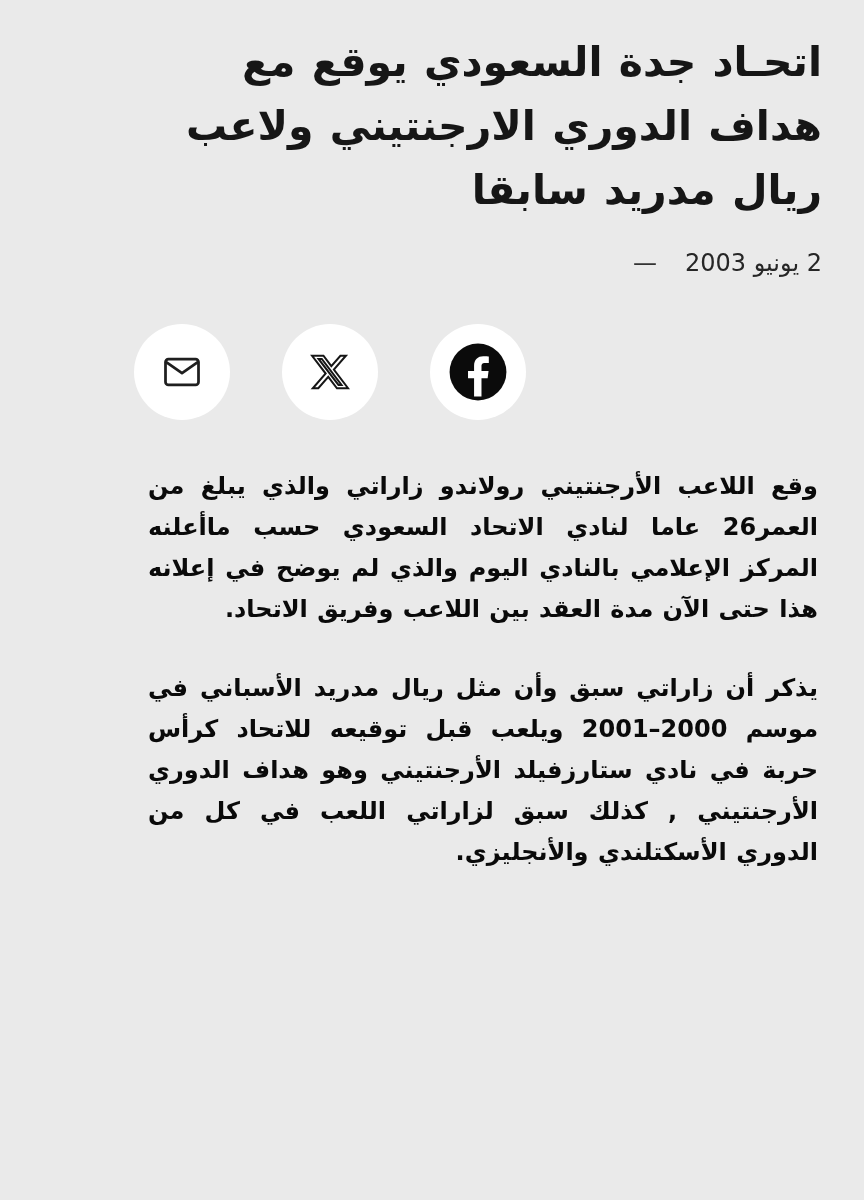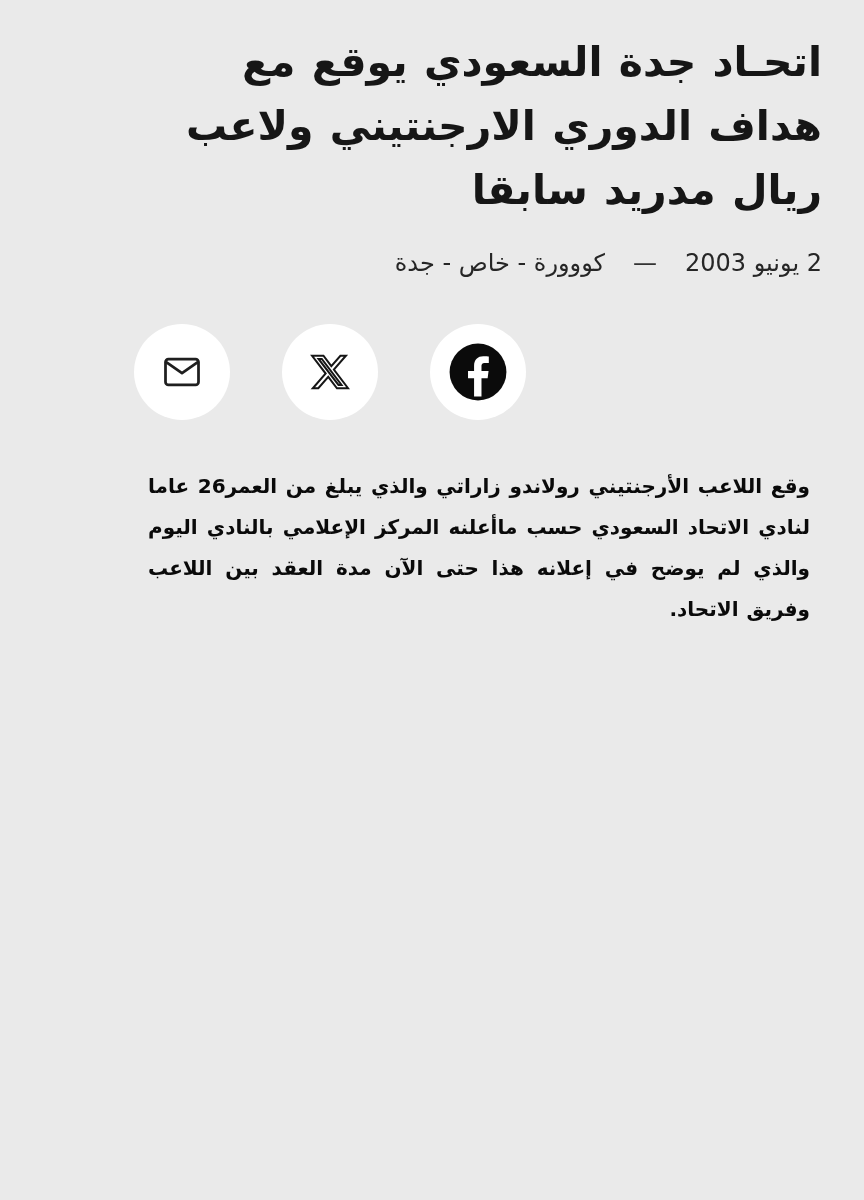--- a/index.html
+++ b/index.html
@@ -50,41 +50,40 @@
     border: none;
     padding: 0;
     display: flex;
     align-items: center;
     justify-content: center;
     cursor: pointer;
   }
   .circle .icon { display: flex; align-items: center; justify-content: center; }
   .body { margin-top: 46px; }
   .body p {
-    margin: 0 12px 38px 0;
-    font-size: 20px;
+    margin: 0 4px 38px 0;
+    font-size: 24px;
     font-weight: bold;
     color: #0a0a0a;
     line-height: 41px;
     text-align: justify;
     text-justify: inter-word;
     word-spacing: 1px;
   }
 </style>
 </head>
 <body>
 
 <div class="page">
 
   <h1 class="title">اتحـاد جدة السعودي يوقع مع هداف الدوري الارجنتيني ولاعب ريال مدريد سابقا</h1>
 
   <div class="meta">
     <span class="meta-date">2 يونيو 2003</span>
     <span class="meta-sep">—</span>
-    <span class="meta-source">كووورة - خاص - جدة</span>
   </div>
 
   <div class="share">
 
     <button class="circle" aria-label="share by email">
       <span class="icon">
         <svg width="44" height="44" viewBox="0 0 24 24" fill="none" stroke="#1f1f1f" stroke-width="1.5" stroke-linecap="round" stroke-linejoin="round">
           <rect x="3" y="5" width="18" height="14" rx="1.6"></rect>
           <path d="M3.4 6.6 L12 12.6 L20.6 6.6"></path>
         </svg>
@@ -106,15 +105,16 @@
           <circle cx="12" cy="12" r="11" fill="#0b0b0b"></circle>
           <path fill="#ffffff" d="M13.35 21.5v-7.1h2.38l.36-2.77h-2.74V9.86c0-.8.22-1.35 1.37-1.35h1.47V6.03c-.25-.03-1.13-.11-2.14-.11-2.12 0-3.57 1.29-3.57 3.66v2.05H8.14v2.77h2.34v7.1z"></path>
         </svg>
       </span>
     </button>
 
   </div>
 
   <article class="body">
     <p>وقع اللاعب الأرجنتيني رولاندو زاراتي والذي يبلغ من العمر26 عاما لنادي الاتحاد السعودي حسب ماأعلنه المركز الإعلامي بالنادي اليوم والذي لم يوضح في إعلانه هذا حتى الآن مدة العقد بين اللاعب وفريق الاتحاد.</p>
+    <p>يذكر أن زاراتي سبق وأن مثل ريال مدريد الأسباني في موسم 2000–2001 ويلعب قبل توقيعه للاتحاد كرأس حربة في نادي ستارزفيلد الأرجنتيني وهو هداف الدوري الأرجنتيني , كذلك سبق لزاراتي اللعب في كل من الدوري الأسكتلندي والأنجليزي.</p>
   </article>
 
 </div>
 
 </body></html>

